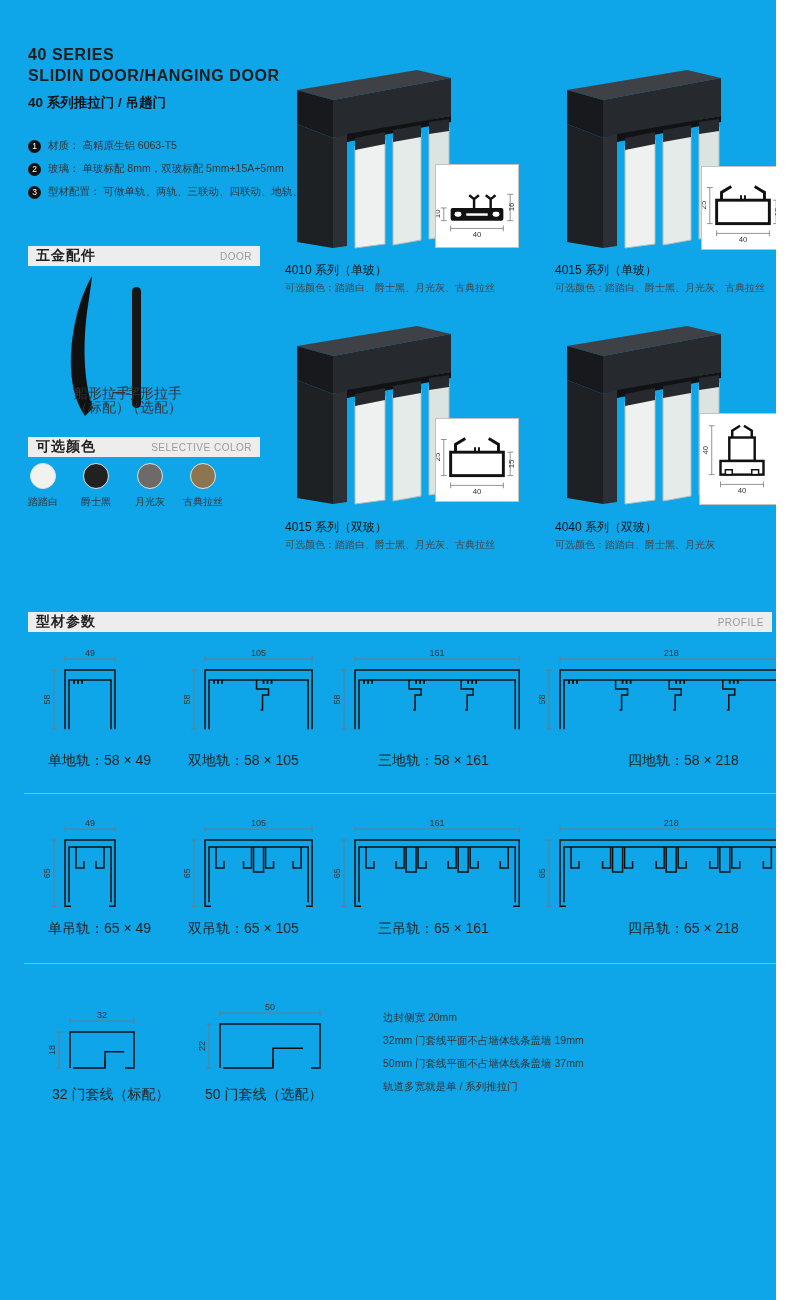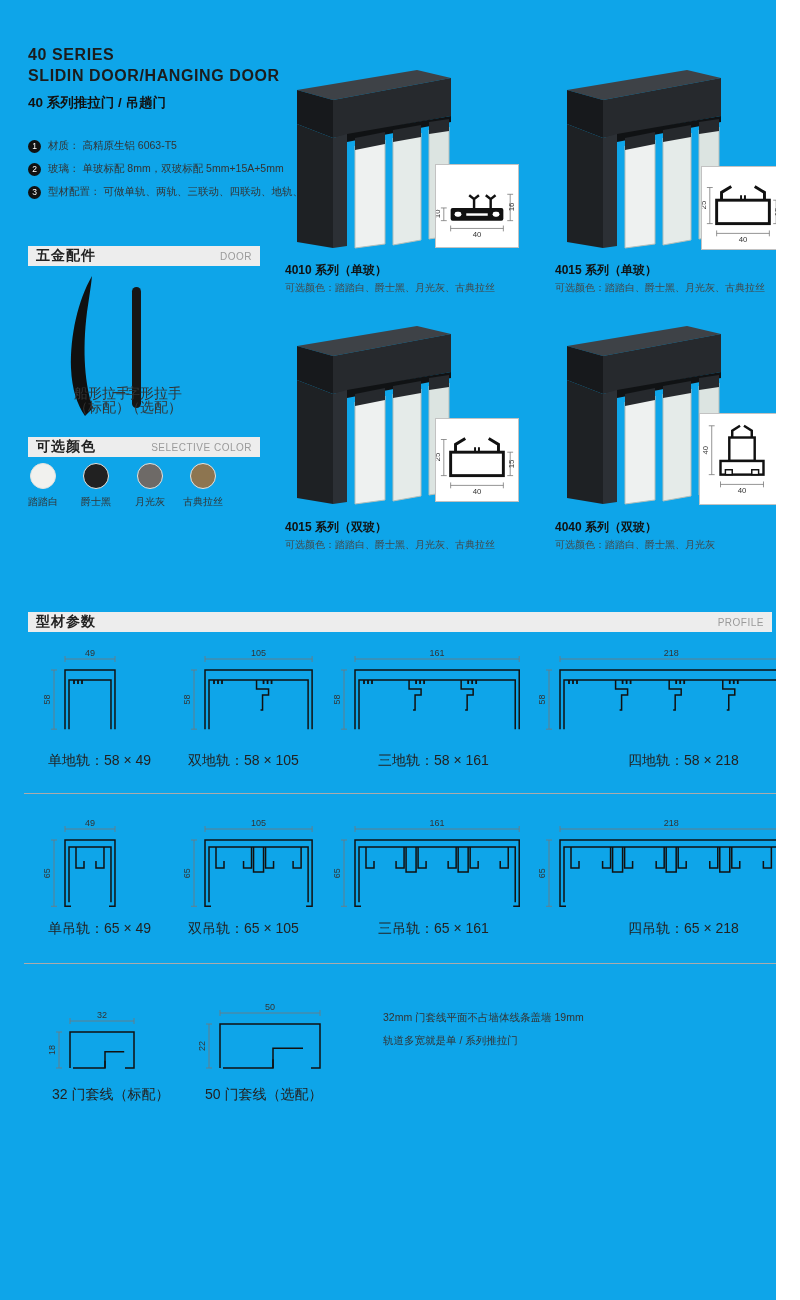--- a/index.html
+++ b/index.html
@@ -24,21 +24,21 @@
   .part-label{position:absolute;width:90px;text-align:right;font-size:14px;color:#333;line-height:14px}
 
   
   .swatch{position:absolute;width:26px;height:26px;border-radius:50%;border:1px solid #e4e4e0}
   .swatch-label{position:absolute;width:54px;text-align:center;font-size:10px;color:#333}
 
   
   .card{position:absolute;width:240px;height:190px}
   .door{position:absolute;left:0;top:0}
   .inset{position:absolute;background:#fff;border:1px solid #c2c2c2}
-  .prod-title{position:absolute;font-size:12px;font-weight:bold;color:#111}
+  .prod-title{position:absolute;font-size:12px;font-weight:normal;color:#111}
   .prod-colors{position:absolute;font-size:10px;color:#444}
 
   
   .pdraw{position:absolute}
   .plabel{position:absolute;font-size:14px;color:#222}
   .hr{position:absolute;left:24px;width:752px;height:1px;background:#ababab}
   .notes{position:absolute;left:383px;top:1006px;font-size:10.5px;color:#333}
   .notes div{line-height:23px;white-space:nowrap}
   .dim{font-size:8px;fill:#333}
 </style>
@@ -425,17 +425,19 @@
       <g stroke="#111" stroke-width="1.5" fill="none">
         <path d="M30,64 V20 H130 V64 h-9"></path>
         <path d="M33,64 h50 v-19.8 h30"></path>
         <path d="M83,64 v-8.8"></path>
       </g>
     </svg>
   <div class="plabel" style="left:52px;top:1086px">32 门套线（标配）</div>
   <div class="plabel" style="left:205px;top:1086px">50 门套线（选配）</div>
 
   <div class="notes">
+    <div>边封侧宽 20mm</div>
     <div>32mm 门套线平面不占墙体线条盖墙 19mm</div>
+    <div>50mm 门套线平面不占墙体线条盖墙 37mm</div>
     <div>轨道多宽就是单 / 系列推拉门</div>
   </div>
 
 </div>
 
 </body></html>

